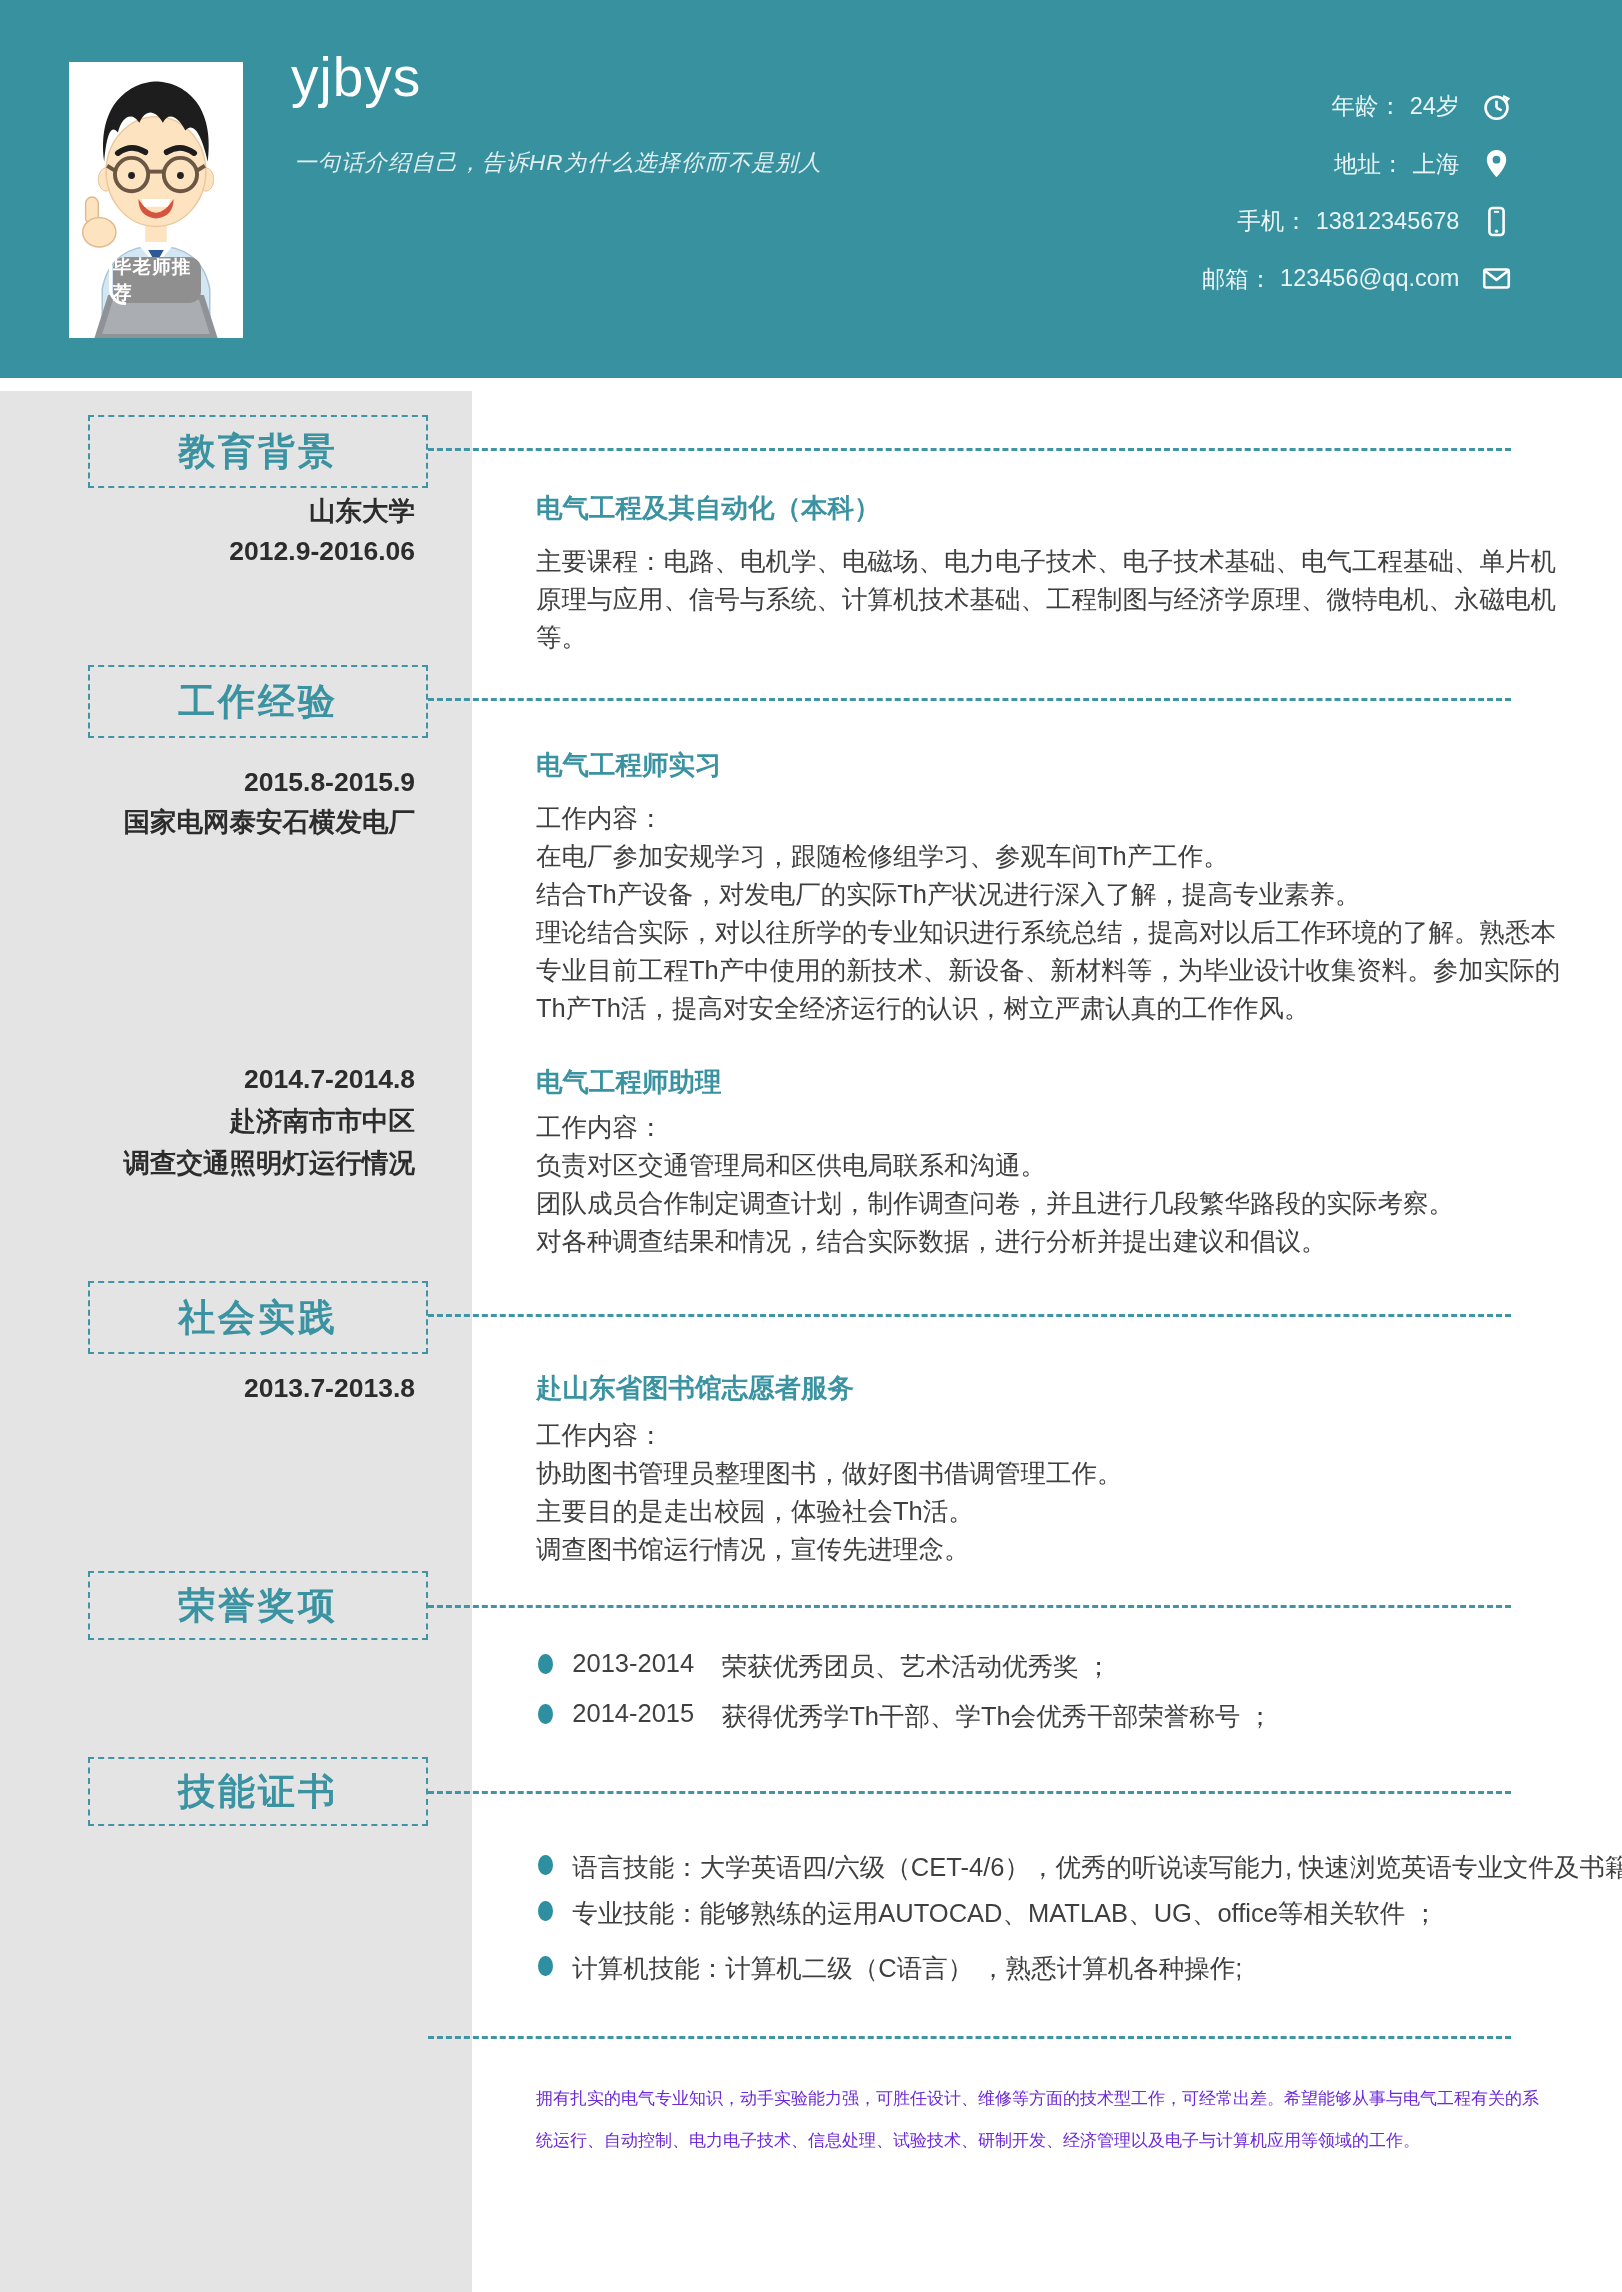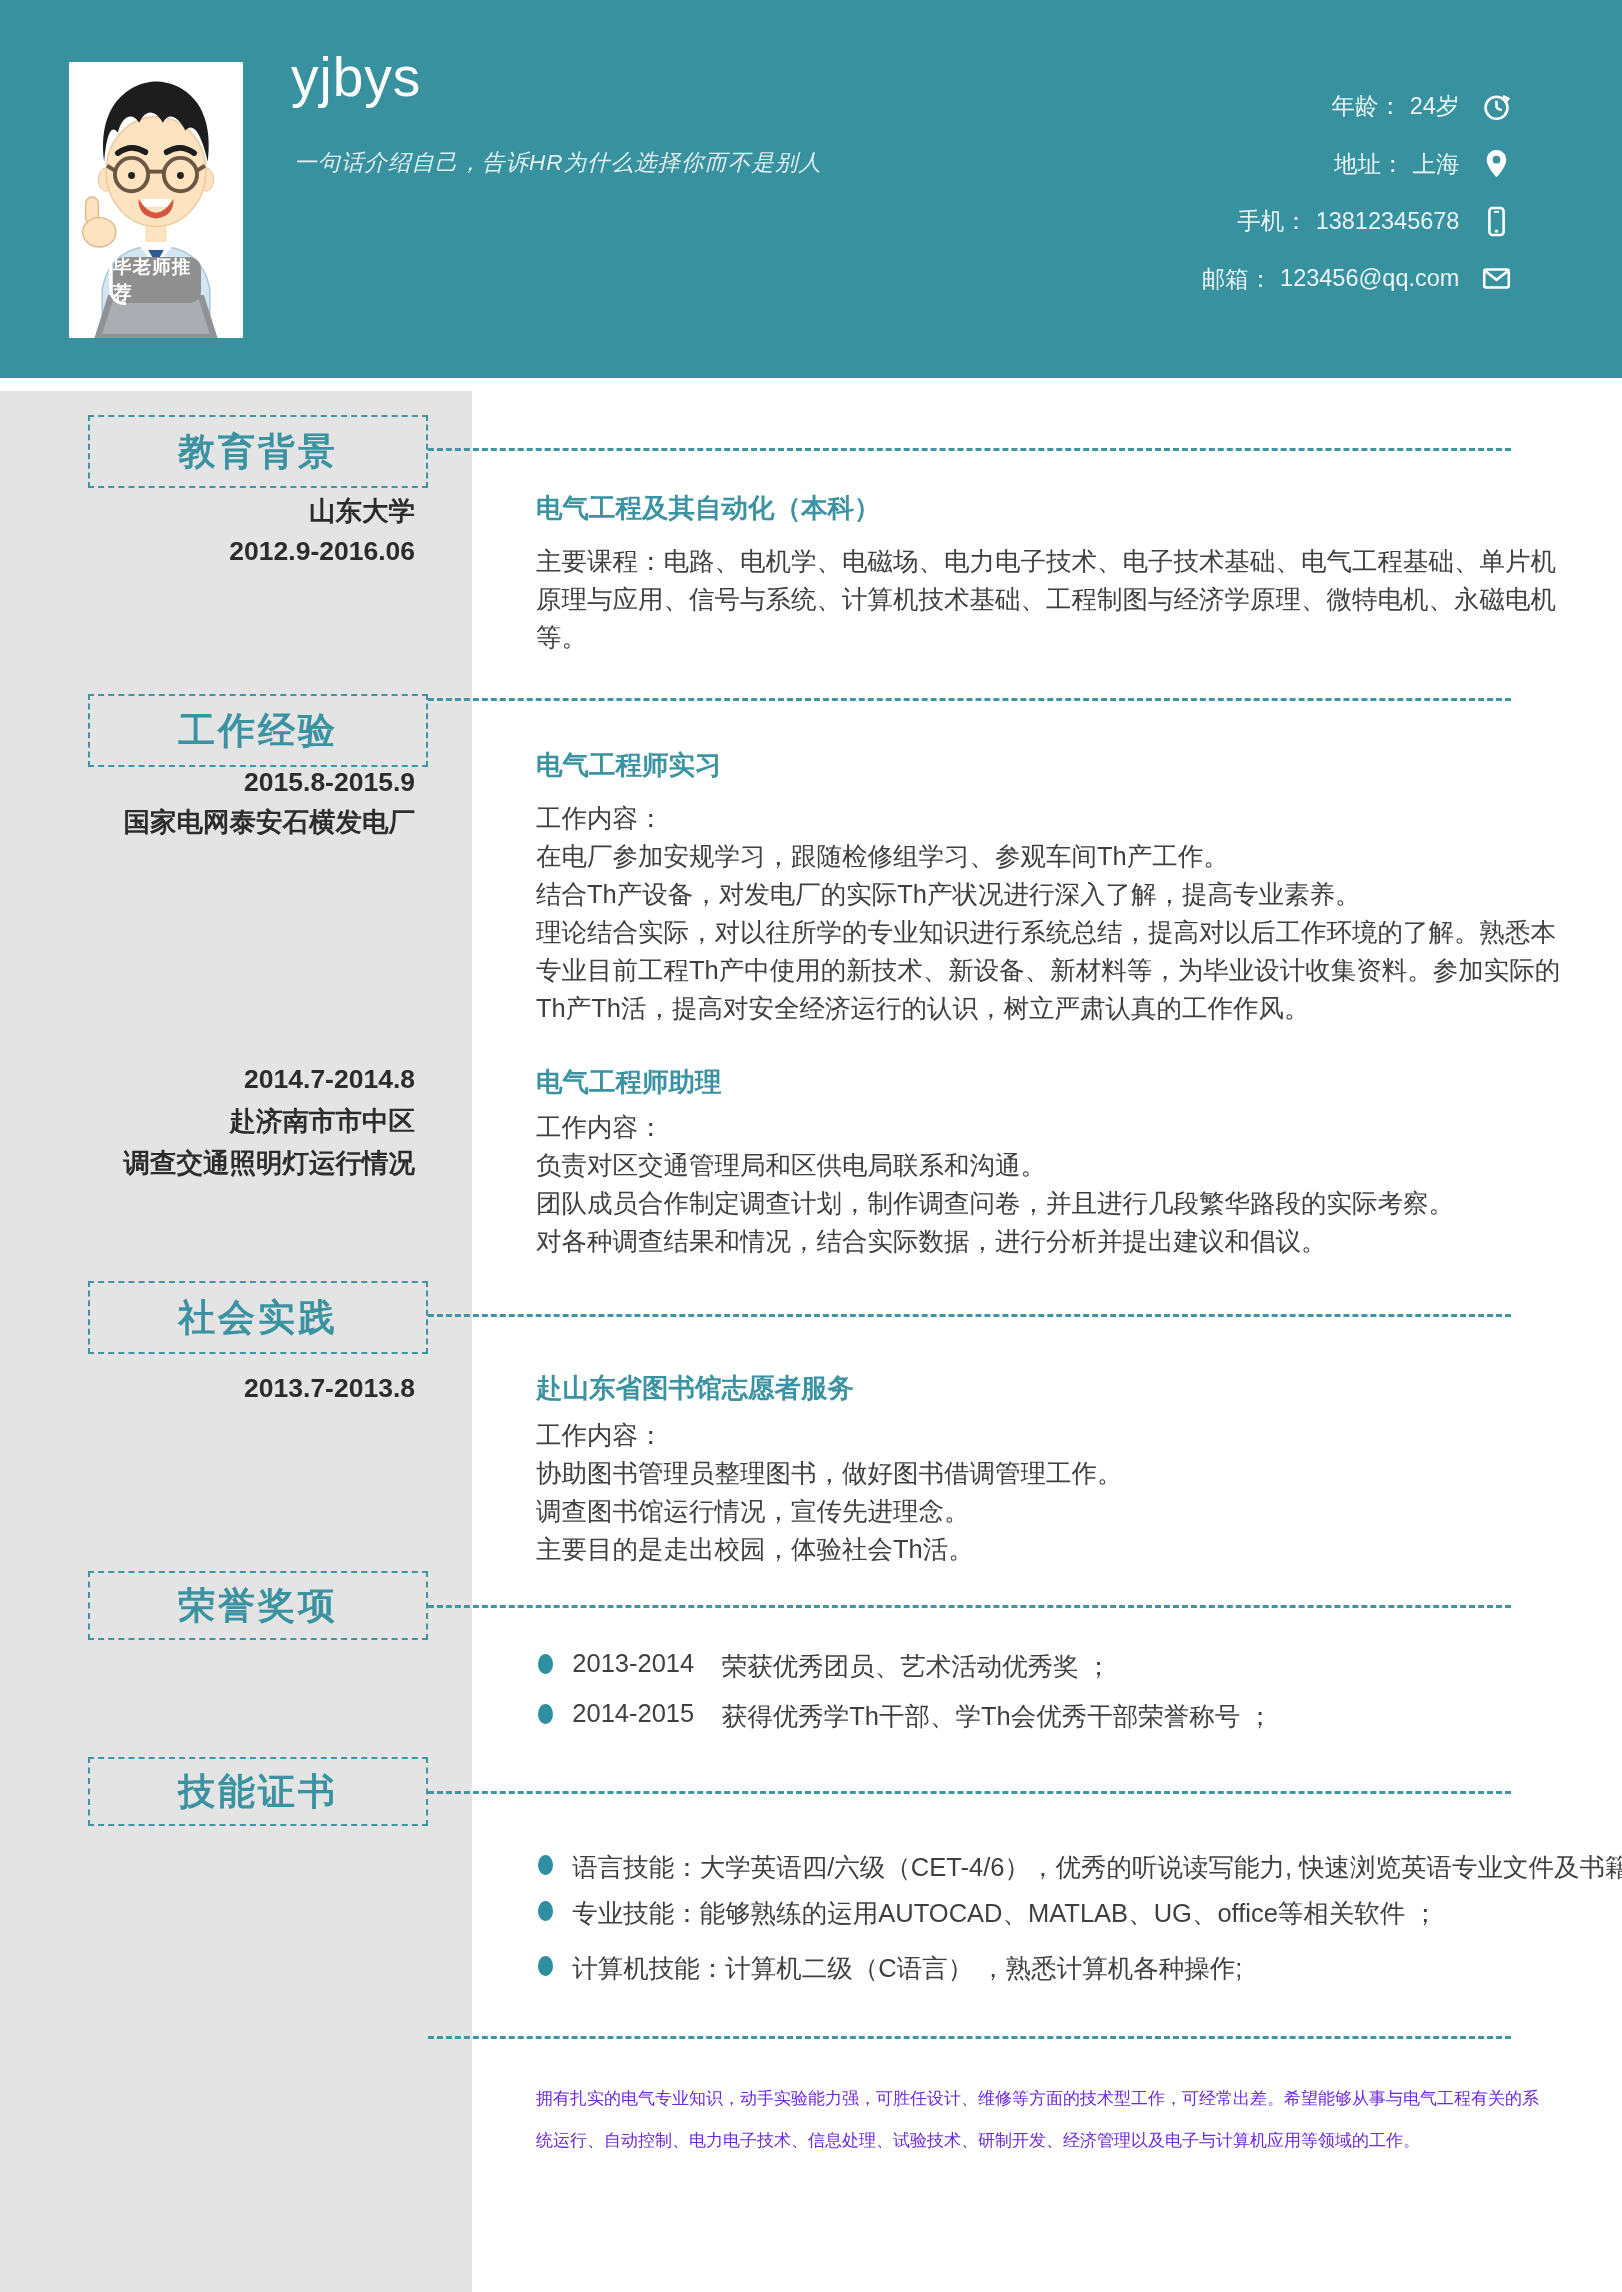--- a/index.html
+++ b/index.html
@@ -155,21 +155,21 @@
   <div class="section-line" style="top:448px"></div>
   <div class="lblock" style="top:491px">
     <div>山东大学</div>
     <div>2012.9-2016.06</div>
   </div>
   <div class="rblock" style="top:490px">
     <div class="rtitle">电气工程及其自动化（本科）</div>
     <div class="rpara">主要课程：电路、电机学、电磁场、电力电子技术、电子技术基础、电气工程基础、单片机原理与应用、信号与系统、计算机技术基础、工程制图与经济学原理、微特电机、永磁电机等。</div>
   </div>
 
-  <div class="section-box" style="top:694px">
+  <div class="section-box" style="top:665px">
     <span>工作经验</span>
   </div>
   <div class="section-line" style="top:698px"></div>
 
   <div class="lblock" style="top:762px">
     <div>2015.8-2015.9</div>
     <div>国家电网泰安石横发电厂</div>
   </div>
   <div class="rblock" style="top:747px">
     <div class="rtitle">电气工程师实习</div>
@@ -196,22 +196,22 @@
     <span>社会实践</span>
   </div>
   <div class="section-line" style="top:1314px"></div>
   <div class="lblock" style="top:1368px">
     <div>2013.7-2013.8</div>
   </div>
   <div class="rblock" style="top:1370px">
     <div class="rtitle" style="margin-bottom:9.8px">赴山东省图书馆志愿者服务</div>
     <div class="rline">工作内容：</div>
     <div class="rline">协助图书管理员整理图书，做好图书借调管理工作。</div>
+    <div class="rline">主要目的是走出校园，体验社会Th活。</div>
     <div class="rline">调查图书馆运行情况，宣传先进理念。</div>
-    <div class="rline">主要目的是走出校园，体验社会Th活。</div>
   </div>
 
   <div class="section-box" style="top:1571px;height:69px">
     <span>荣誉奖项</span>
   </div>
   <div class="section-line" style="top:1605px"></div>
   <div class="bullet-row" style="top:1649px">
     <span class="bullet"></span>
     <span class="bullet-period">2013-2014</span>
     <span>荣获优秀团员、艺术活动优秀奖 ；</span>

